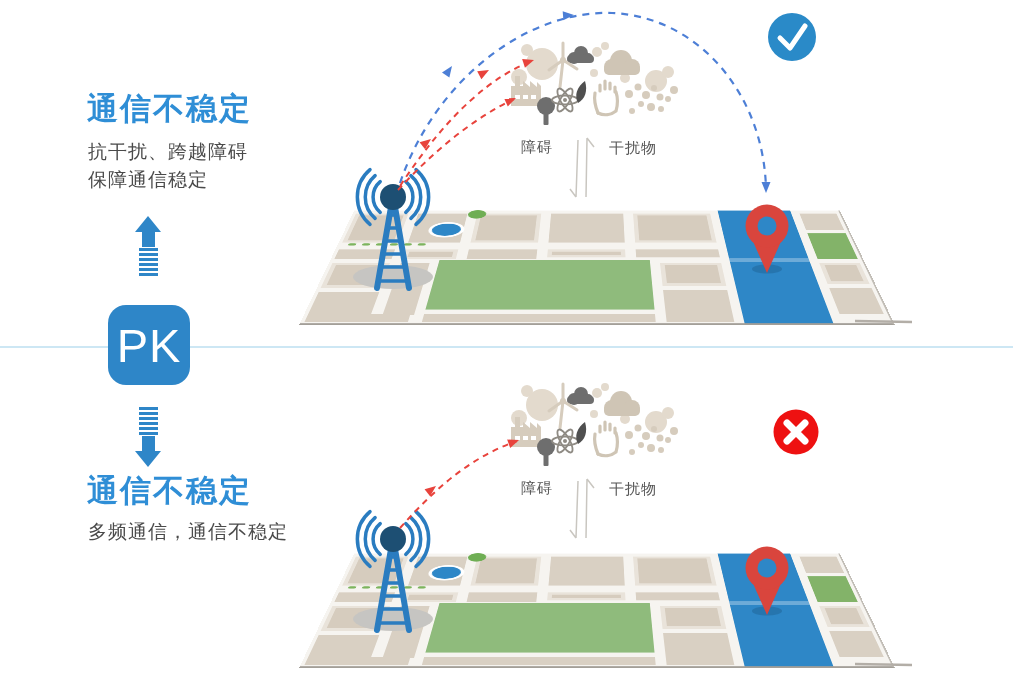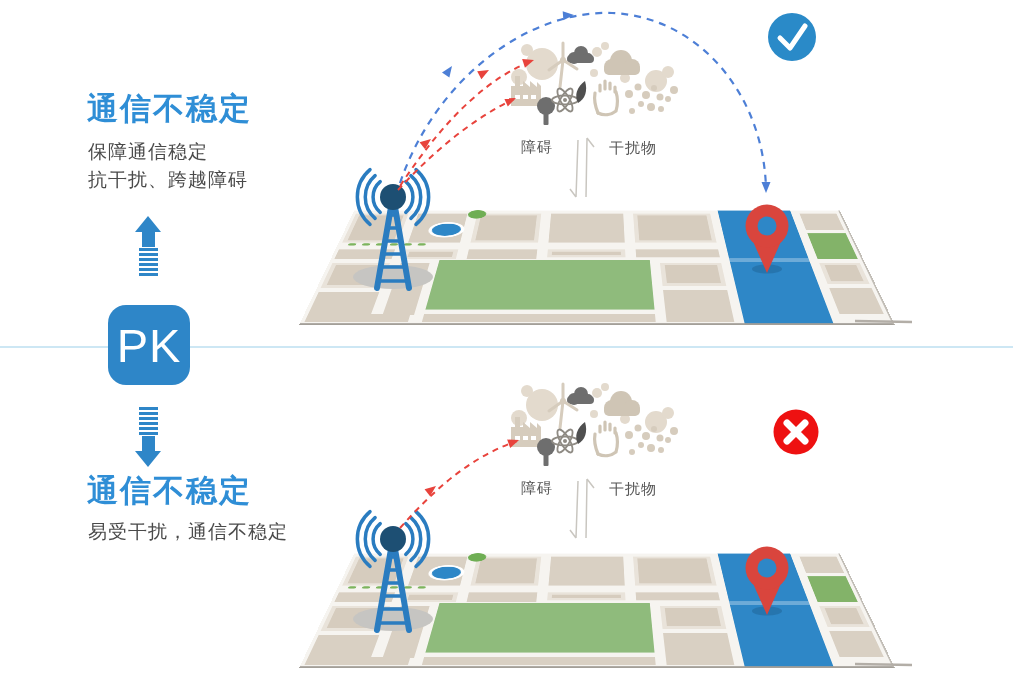--- a/index.html
+++ b/index.html
@@ -58,26 +58,26 @@
   
   .map-label{position:absolute;font-size:15px;color:#555;letter-spacing:1px;transform:translateX(-50%);}
 </style>
 </head>
 <body>
 
 <div class="page-rule"></div>
 
 <div class="sec-title" id="title-top">通信不稳定</div>
 <div class="sec-sub" id="subtitle-top">
+  <div>抗干扰、跨越障碍</div>
   <div>保障通信稳定</div>
-  <div>抗干扰、跨越障碍</div>
 </div>
 <div class="sec-title" id="title-bottom">通信不稳定</div>
 <div class="sec-sub" id="subtitle-bottom">
-  <div>易受干扰，通信不稳定</div>
+  <div>多频通信，通信不稳定</div>
 </div>
 
 <div class="pk-arrow" id="arrow-up">
   <div class="tri-up"></div>
   <div class="shaft"></div>
   <div class="stripes"></div>
 </div>
 <div class="pk-badge">PK</div>
 <div class="pk-arrow" id="arrow-down">
   <div class="stripes"></div>

